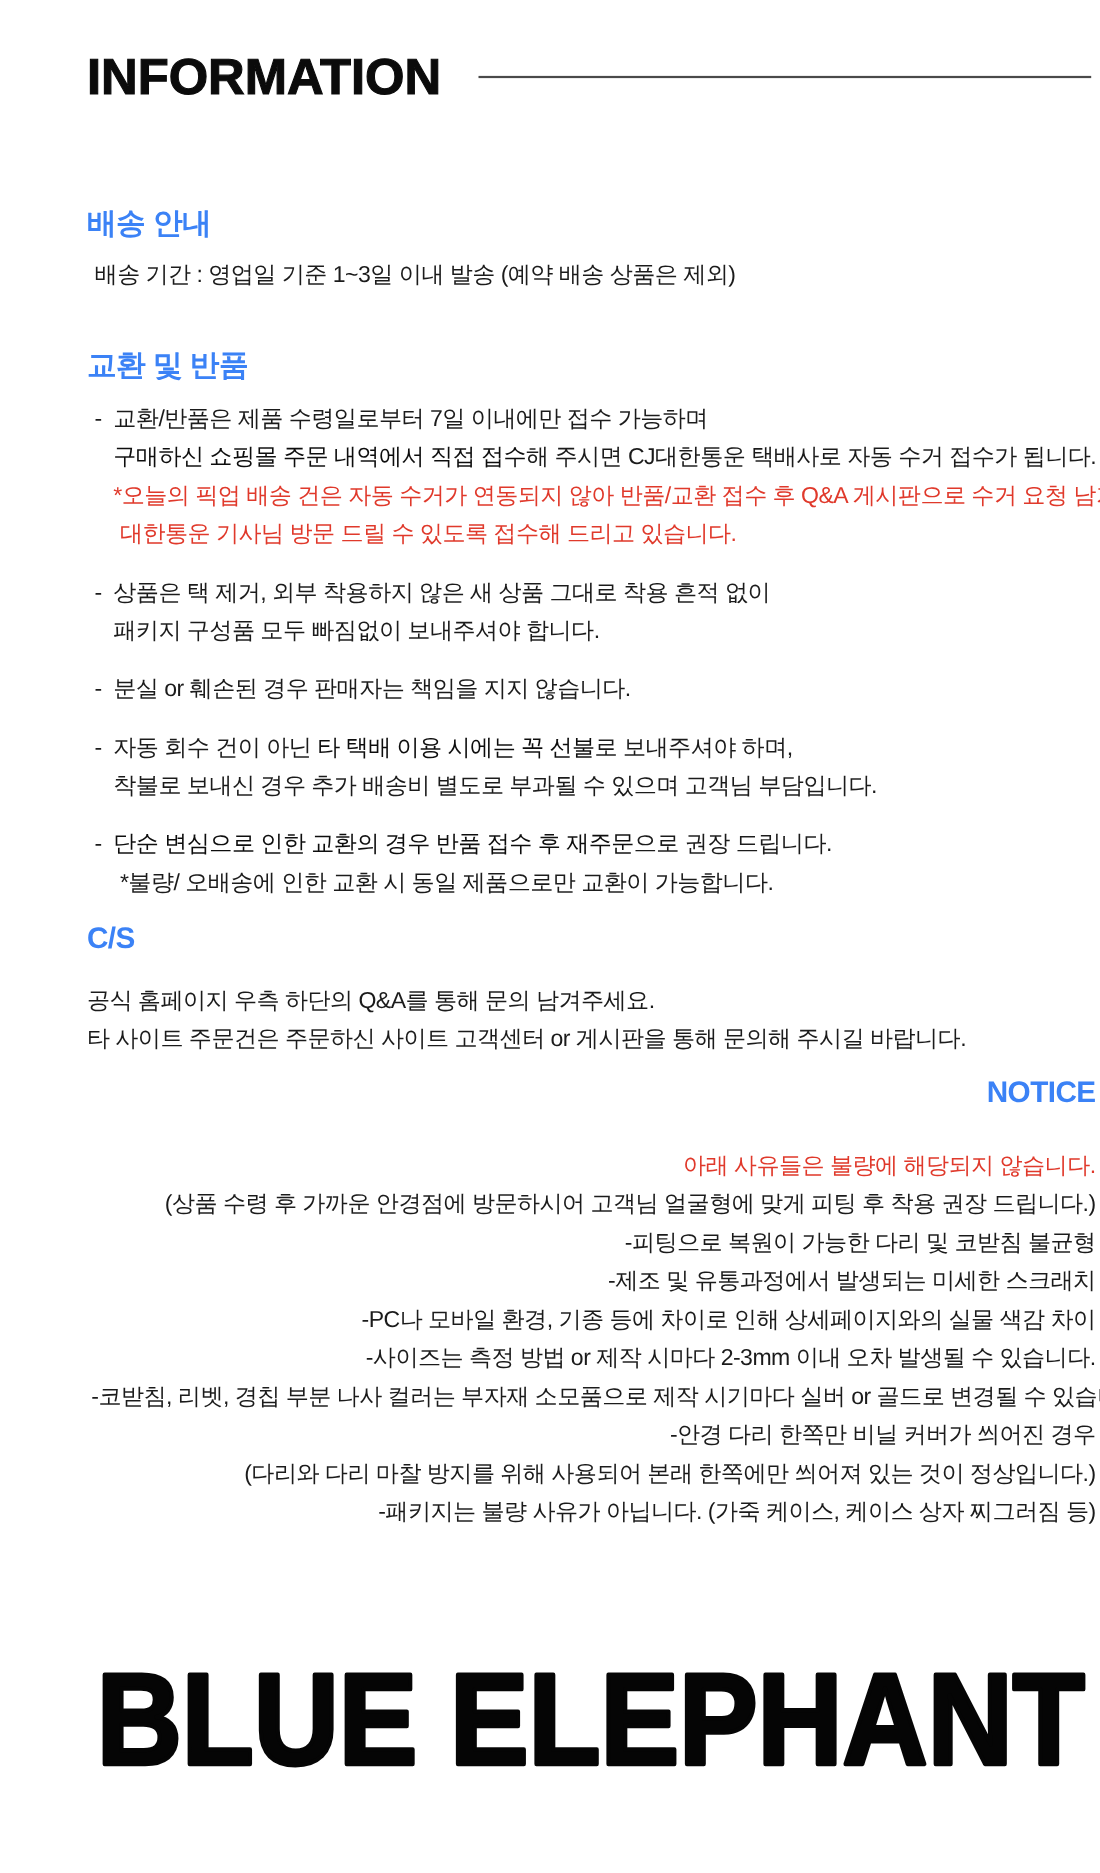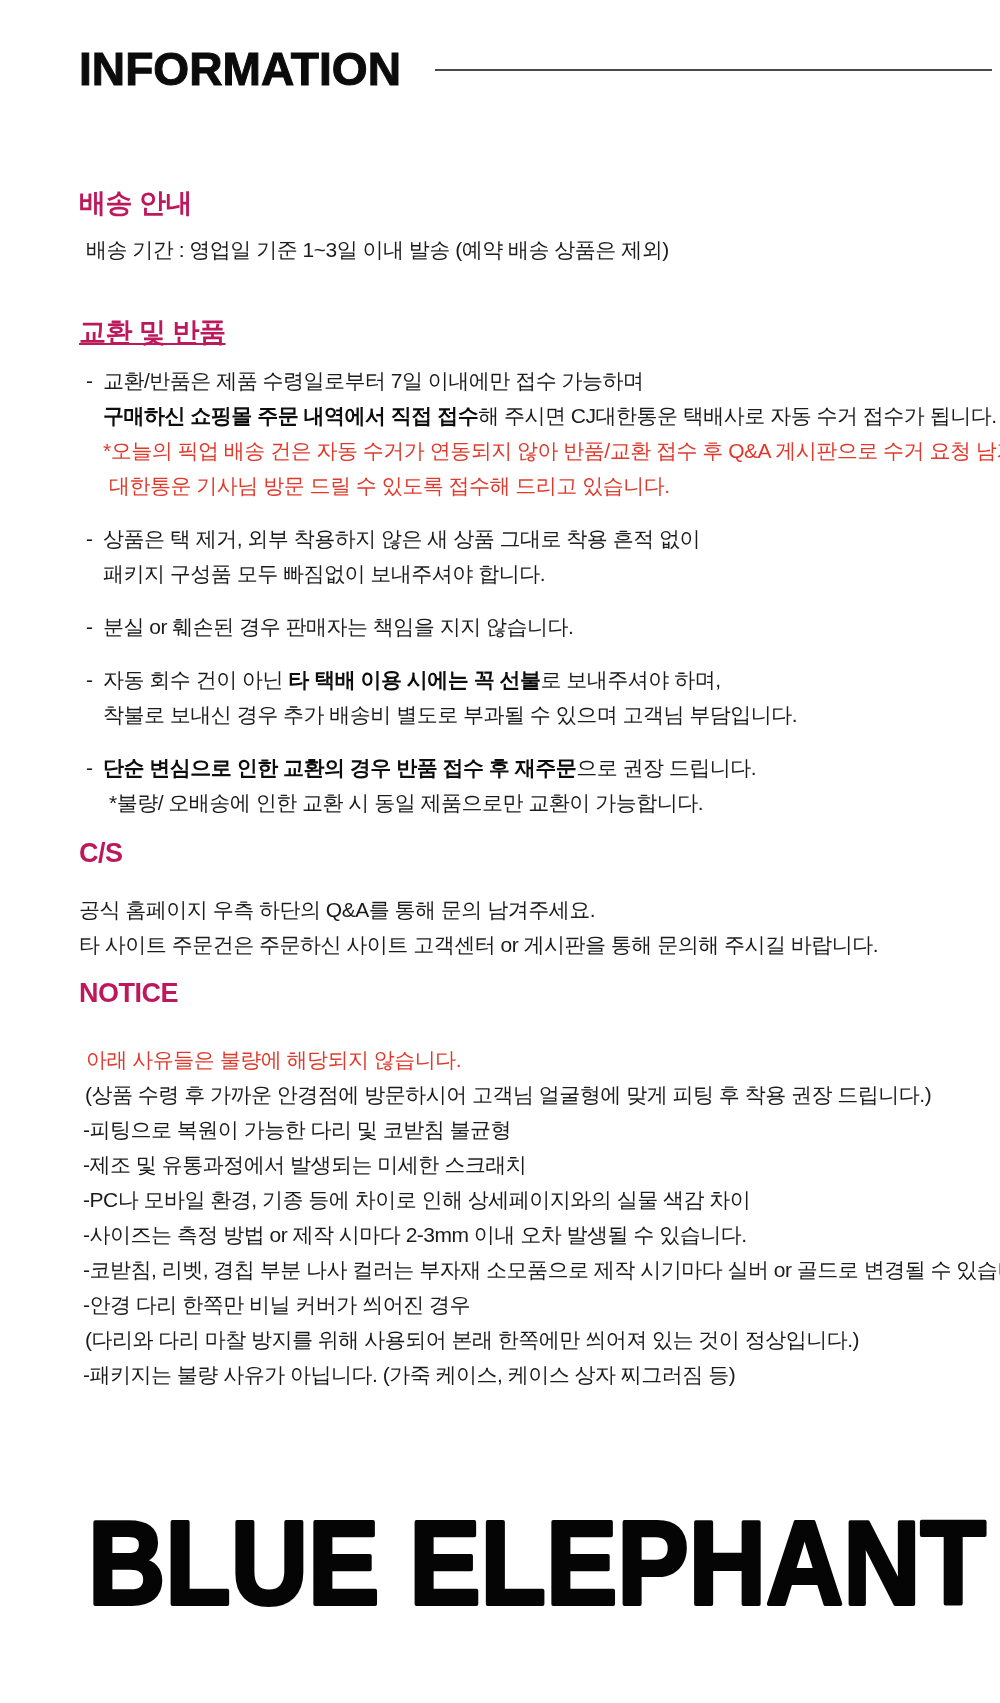--- a/index.html
+++ b/index.html
@@ -19,38 +19,38 @@
   .title-row { display:flex; align-items:center; margin-bottom:92px; }
   .title-svg { flex:none; }
   .title-text {
     font-family:"Liberation Sans","DejaVu Sans",sans-serif;
     font-weight:700; font-size:46px;
     fill:#0b0b0b; stroke:#0b0b0b; stroke-width:1;
   }
   .title-line { flex:1; height:2px; background:#4a4a4a; margin-left:30px; margin-right:4px; }
 
   
-  h2.sec-heading { font-size:27px; font-weight:700; color:#be185d; line-height:30px; margin-bottom:14px; letter-spacing:-0.5px; }
+  h2.sec-heading { font-size:27px; font-weight:700; color:#3b82f6; line-height:30px; margin-bottom:14px; letter-spacing:-0.5px; }
   .body-line { font-size:21px; line-height:35px; letter-spacing:-0.5px; white-space:nowrap; color:#1b1b1b; }
   .pl7 { padding-left:7px; }
   .pl4 { padding-left:4px; }
   .indent6 { padding-left:6px; }
-  .b { font-weight:700; color:#0d0d0d; }
+  .b { font-weight:400; color:#0d0d0d; }
   .red { color:#e0392b; }
 
   .sec-shipping { margin-bottom:50px; }
-  .sec-exchange h2 { margin-bottom:16px;text-decoration:underline; }
+  .sec-exchange h2 { margin-bottom:16px; }
   .ex-item { display:flex; margin-bottom:18px; padding-left:7px; }
   .ex-dash { flex:none; width:17px; font-size:21px; line-height:35px; color:#1b1b1b; }
   .ex-lines { flex:1; min-width:0; }
 
   .sec-cs { margin-top:10px; }
   .sec-cs h2 { margin-bottom:24px; }
 
-  .sec-notice { margin-top:16px; }
+  .sec-notice { margin-top:16px;text-align:right; }
   .sec-notice h2 { margin-bottom:34px; }
 
   
   .logo-wrap { margin-top:118px; padding-left:7px; }
   .logo-text {
     font-family:"Liberation Sans","DejaVu Sans",sans-serif;
     font-weight:700; font-size:118px;
     fill:#050505; stroke:#050505; stroke-width:4; stroke-linejoin:round;
   }
 </style>

